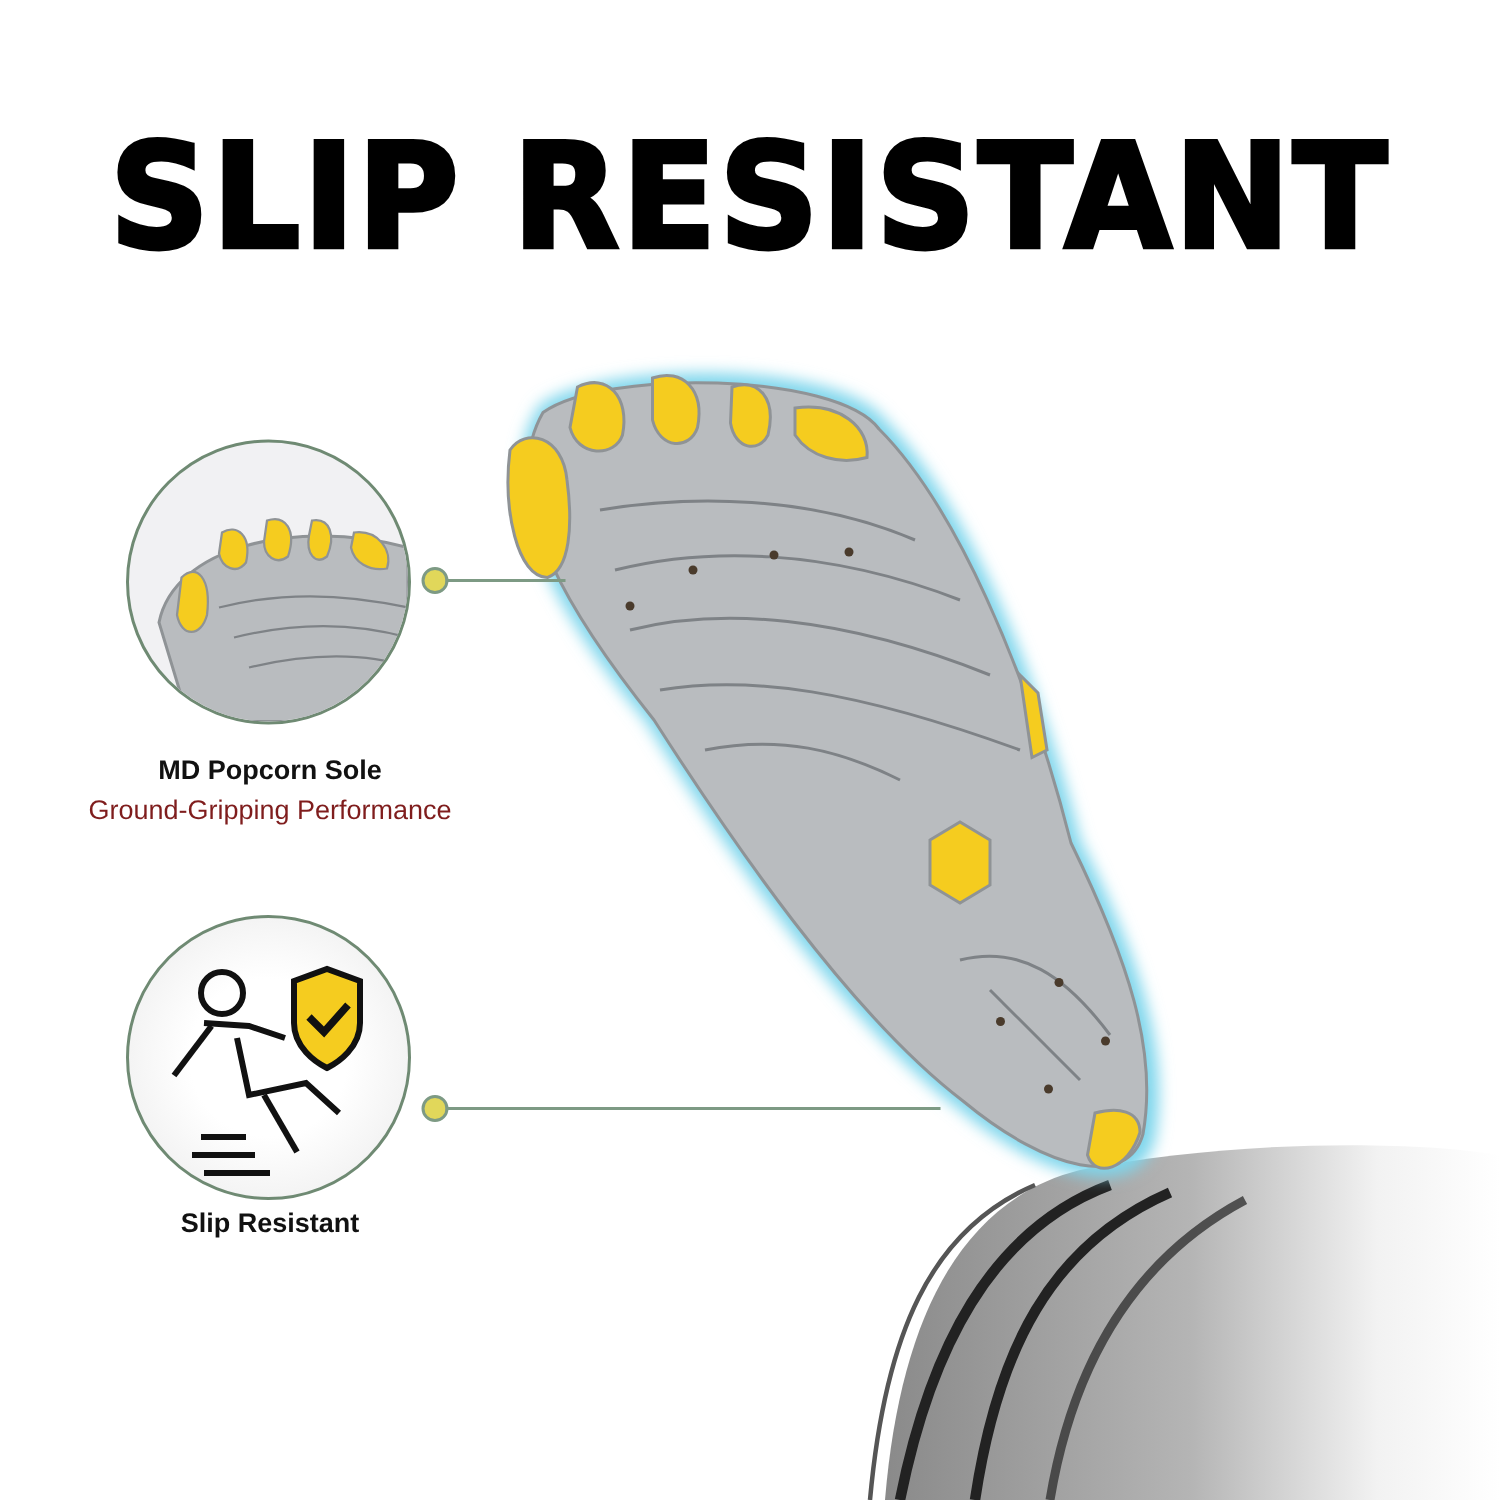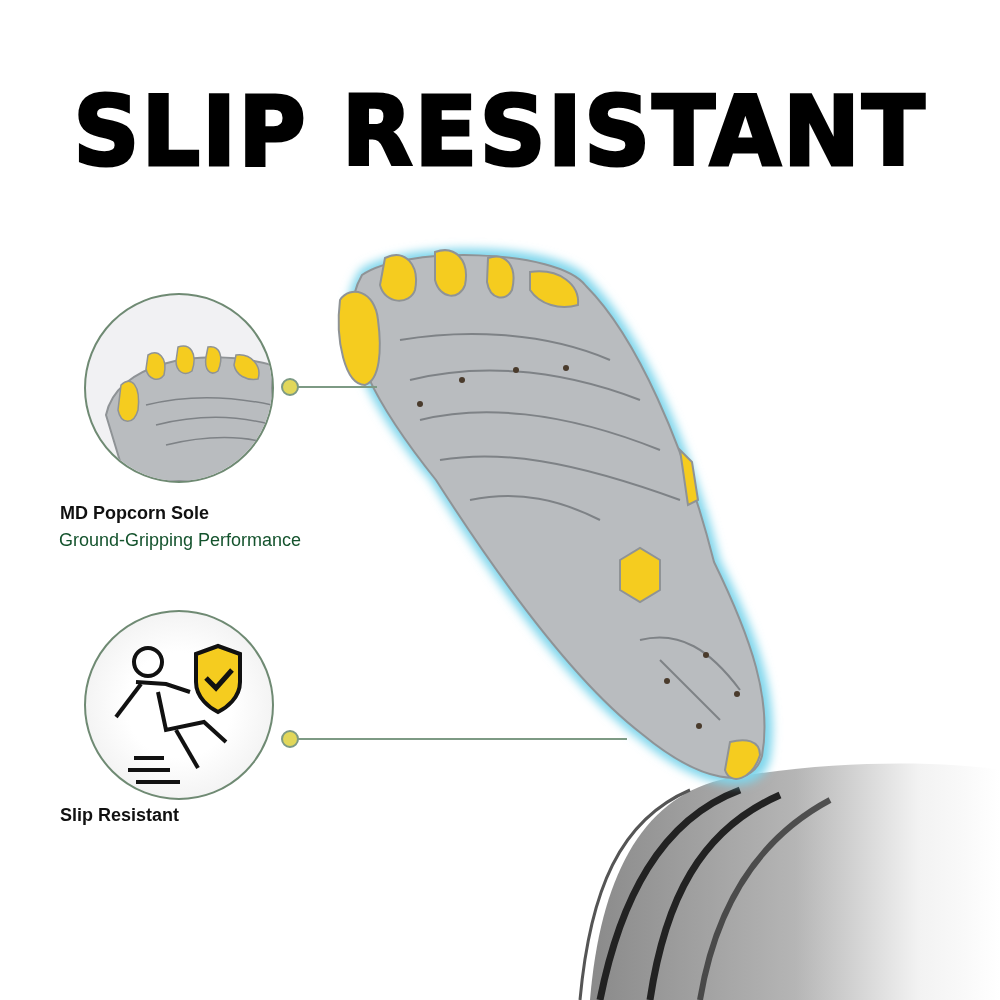--- a/index.html
+++ b/index.html
@@ -1,22 +1,22 @@
 <!DOCTYPE html>
 <html><head>
 <meta charset="utf-8">
 <style>
   html, body { margin:0; padding:0; background:#fff; }
   body { width:1000px; height:1000px; position:relative; overflow:hidden; font-family:"Liberation Sans", sans-serif; }
   .title { position:absolute; left:0; top:78px; width:1000px; text-align:center; font-family:"DejaVu Sans", sans-serif; font-weight:900; font-size:92px; letter-spacing:2px; color:#000; transform:scaleY(1.05); -webkit-text-stroke:3px #000; }
   .circle { position:absolute; border-radius:50%; border:2px solid #6f8a73; overflow:hidden; background:#f1f1f3; }
   .c1 { left:84px; top:293px; width:186px; height:186px; }
   .c2 { left:84px; top:610px; width:186px; height:186px; background:radial-gradient(circle,#ffffff 40%,#e9e9e9 100%); }
-  .label-bold { position:absolute; font-weight:700; font-size:18px; color:#111; text-align:left; }
-  .label-sub { position:absolute; font-size:18px; color:#14532d; text-align:center; }
+  .label-bold { position:absolute; font-weight:700; font-size:18px; color:#111; text-align:center; }
+  .label-sub { position:absolute; font-size:18px; color:#7f1d1d; text-align:center; }
   .connector { position:absolute; height:2px; background:#7d9a84; }
   .dot { position:absolute; width:14px; height:14px; border-radius:50%; background:#e1d75a; border:2px solid #7d9a84; }
   .sole-wrap { position:absolute; left:0; top:0; width:1000px; height:1000px; }
 </style>
 </head>
 <body>
 
 <div class="title">SLIP RESISTANT</div>
 
 <svg class="sole-wrap" viewBox="0 0 1000 1000">

